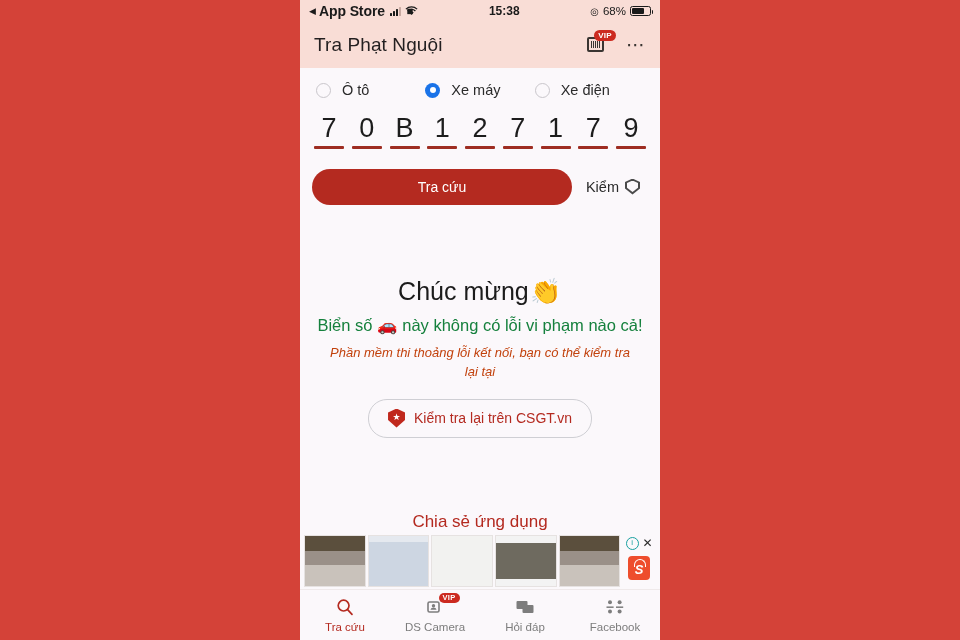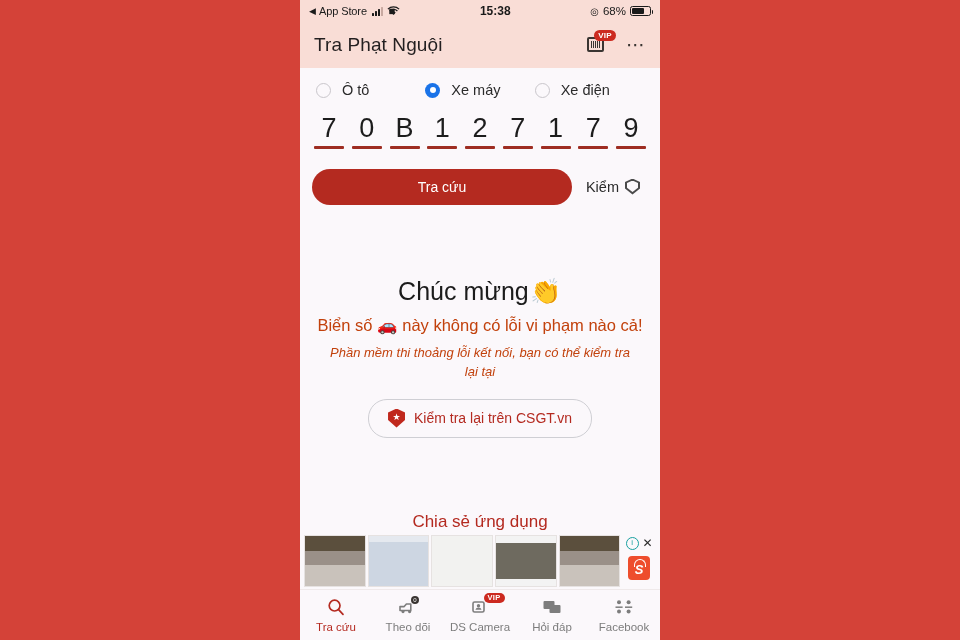--- a/index.html
+++ b/index.html
@@ -35,21 +35,21 @@
     display: flex;
     align-items: center;
     padding: 0 9px;
     font-size: 11.5px;
     color: #1a1a1a;
     font-weight: 600;
     flex: none;
   }
   .sb-left { display: flex; align-items: center; gap: 3px; }
   .sb-back { font-size: 9px; line-height: 1; }
-  .sb-app { font-weight: 400; font-size: 11px; letter-spacing: -0.1px; }
+  .sb-app { font-weight: 700; font-size: 14px; letter-spacing: -0.1px; }
   .sb-signal { display: inline-flex; align-items: flex-end; gap: 1px; height: 9px; margin-left: 2px;}
   .sb-signal i { width: 2px; background: #1a1a1a; display: block; border-radius: .5px;}
   .sb-signal i:nth-child(1){height:3px}
   .sb-signal i:nth-child(2){height:5px}
   .sb-signal i:nth-child(3){height:7px}
   .sb-signal i:nth-child(4){height:9px; background:#c8a9a1}
   .sb-wifi { margin-left: 3px; font-size: 12px; line-height: 1; }
   .sb-center { flex: 1; text-align: center; font-size: 12px; font-weight: 700; letter-spacing:0; }
   .sb-right { display: flex; align-items: center; gap: 4px; }
   .sb-loc { font-size: 10px; }
@@ -171,21 +171,21 @@
     flex: 1;
     display: flex; flex-direction: column; align-items: center;
     justify-content: center;
     padding: 0 14px;
     text-align: center;
   }
   .result-title {
     font-size: 25px; color: #1c1c1c; font-weight: 400; margin-bottom: 10px;
     display: flex; align-items: center; gap: 2px;
   }
-  .result-main { font-size: 16.5px; color: #c2410c; margin-bottom: 9px; }
+  .result-main { font-size: 16.5px; color: #15803d; margin-bottom: 9px; }
   .result-note { font-size: 13px; color: #c2410c; line-height: 1.45; max-width: 300px; font-style: italic; }
   .btn-csgt {
     margin-top: 17px;
     display: inline-flex; align-items: center; gap: 9px;
     border: 1px solid #cfcfd4; border-radius: 19px;
     padding: 9px 19px; background: transparent; cursor: pointer;
     font-family: inherit;
   }
   .btn-csgt span.t { color: #b42a20; font-size: 14px; }
   .shield-star {
@@ -395,31 +395,20 @@
         <span class="tab-ico">
           <svg width="18" height="18" viewBox="0 0 18 18">
               <circle cx="7.6" cy="7.6" r="5.4" stroke="#b42a20" stroke-width="1.7" fill="none"></circle>
               <line x1="11.6" y1="11.6" x2="16" y2="16.4" stroke="#b42a20" stroke-width="1.7" stroke-linecap="round"></line>
             </svg>
         </span>
         <span class="tab-label">Tra cứu</span>
       </div>
       <div class="tab">
         <span class="tab-ico">
-          <svg width="20" height="18" viewBox="0 0 20 18">
-              <path d="M2 12.5 V8.6 h4.2 l2.2-2.6 h4.4 v6.5 Z" stroke="#7d7d7d" stroke-width="1.6" fill="none" stroke-linejoin="round"></path>
-              <circle cx="5" cy="13.6" r="1.6" fill="#7d7d7d"></circle>
-              <circle cx="11.6" cy="13.6" r="1.6" fill="#7d7d7d"></circle>
-            </svg>
-          <span class="dot-badge">0</span>
-        </span>
-        <span class="tab-label">Theo dõi</span>
-      </div>
-      <div class="tab">
-        <span class="tab-ico">
           <svg width="19" height="18" viewBox="0 0 19 18">
               <rect x="2" y="4" width="11" height="10" rx="1.6" stroke="#7d7d7d" stroke-width="1.6" fill="none"></rect>
               <circle cx="7.5" cy="7.8" r="1.7" fill="#7d7d7d"></circle>
               <path d="M4.4 11.8 a3.2 3.2 0 0 1 6.2 0 Z" fill="#7d7d7d"></path>
             </svg>
           <span class="vip-pill">VIP</span>
         </span>
         <span class="tab-label">DS Camera</span>
       </div>
       <div class="tab">

